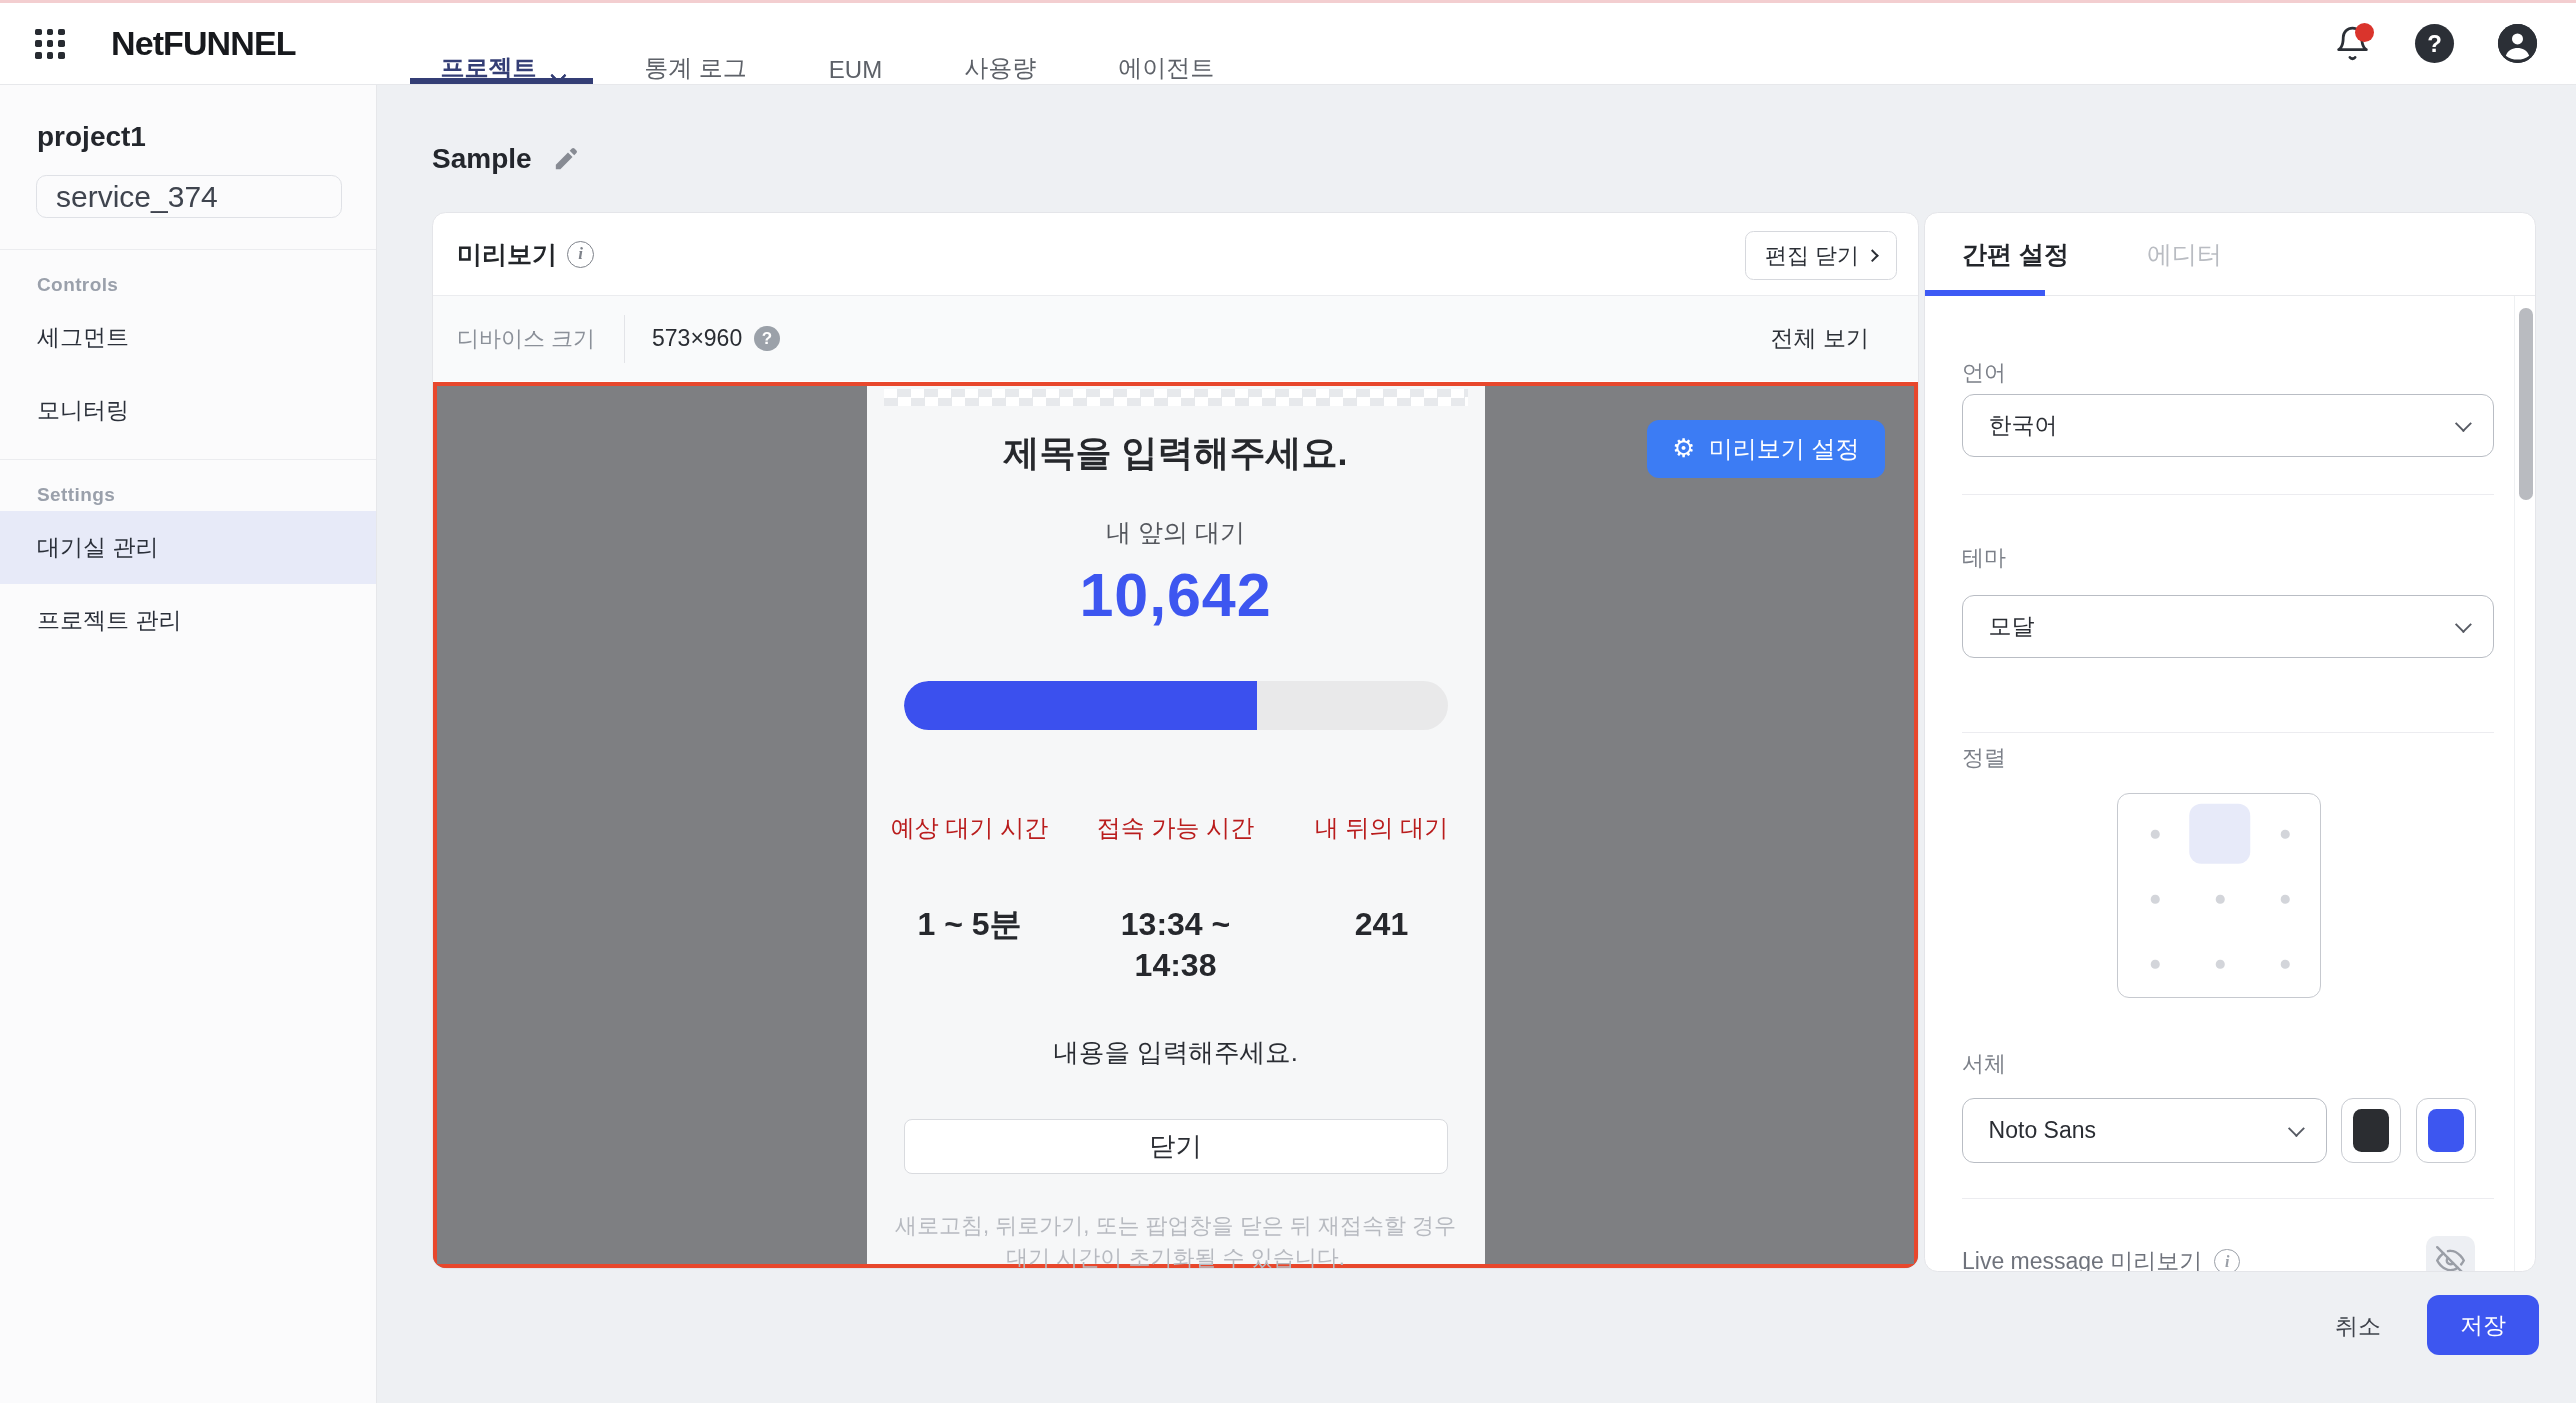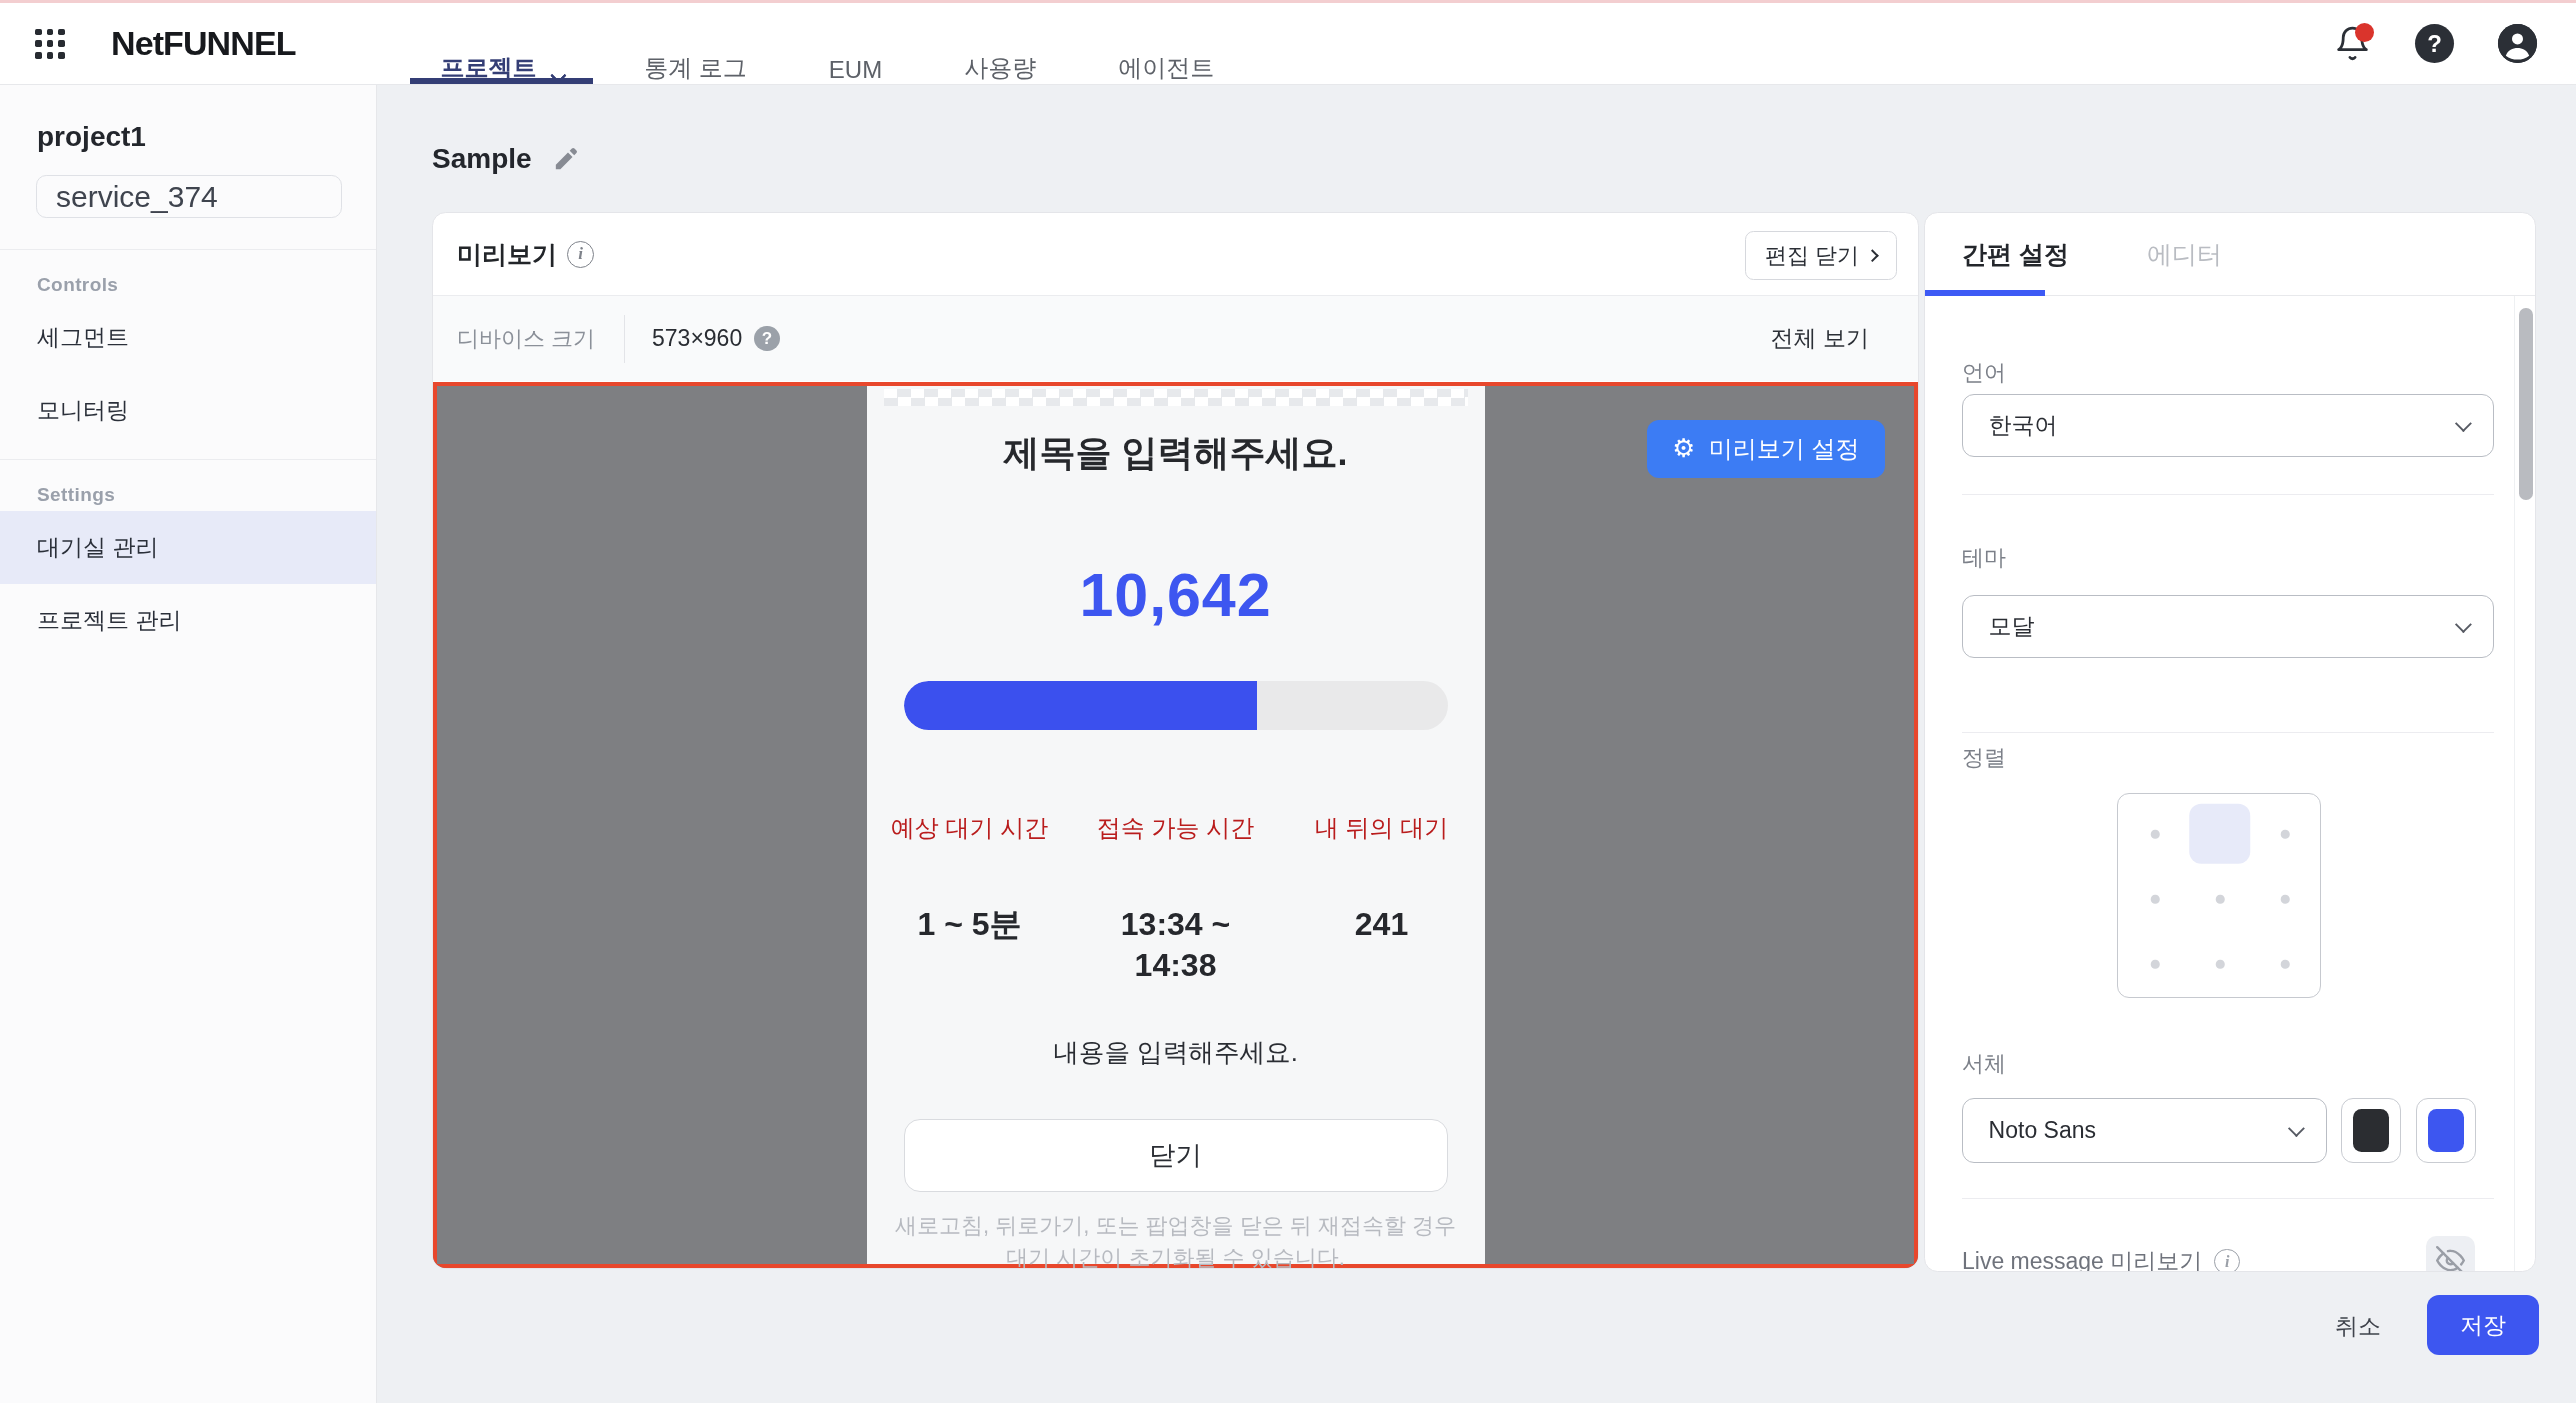--- a/index.html
+++ b/index.html
@@ -58,21 +58,21 @@
   .wm-title { position:absolute; top:43px; left:0; right:0; text-align:center; font-size:36px; font-weight:bold; color:#26282c; }
   .wm-qlabel { position:absolute; top:130px; left:0; right:0; text-align:center; font-size:25px; color:#54575d; }
   .wm-qvalue { position:absolute; top:173px; left:0; right:0; text-align:center; font-size:61px; line-height:72px; font-weight:bold; color:#3d56f0; letter-spacing:0.9px; }
   .wm-progress { position:absolute; top:295px; left:37px; right:37px; height:49px; border-radius:25px; background:#e9e9ea; overflow:hidden; }
   .wm-progress-fill { height:100%; border-radius:25px 0 0 25px; background:#3b50ee; width:65%; }
   .wm-stats { position:absolute; top:426px; left:0; right:0; display:flex; }
   .wm-stat { flex:1; text-align:center; }
   .wm-stat-label { font-size:24px; color:#b91c1c; height:36px; }
   .wm-stat-value { margin:56px auto 0; max-width:158px; font-size:32px; line-height:41px; font-weight:bold; color:#26282d; }
   .wm-body { position:absolute; top:649px; left:0; right:0; text-align:center; font-size:25.6px; color:#2a2d33; }
-  .wm-close { position:absolute; top:733px; left:37px; right:37px; height:73px; background:#fff; border:0.9px solid #d9dbdf; border-radius:16px; font-size:26.4px; color:#2a2d33; display:flex; align-items:center; justify-content:center; cursor:pointer; }
+  .wm-close { position:absolute; top:733px; left:37px; right:37px; height:55px; background:#fff; border:0.9px solid #d9dbdf; border-radius:8px; font-size:26.4px; color:#2a2d33; display:flex; align-items:center; justify-content:center; cursor:pointer; }
   .wm-foot { position:absolute; top:824px; left:24px; right:24px; text-align:center; font-size:22px; line-height:32px; color:#b7bac0; }
   .stage-settings-btn { position:absolute; top:34px; right:29px; height:58px; padding:0 25.6px; border-radius:12px; background:#3c7cf4; color:#fff; font-size:24px; display:flex; align-items:center; gap:13.6px; cursor:pointer; }
   .gear-glyph { font-size:25.6px; line-height:1; }
 
   
   .settings-panel { position:absolute; left:1924px; top:212px; width:612px; height:1060px; background:#fff; border:0.9px solid #e4e5e9; border-radius:13.6px; overflow:hidden; }
   .sp-tabs { position:absolute; top:0; left:0; right:0; height:83px; border-bottom:0.9px solid #e8e9ec; }
   .sp-tab { position:absolute; top:0; height:83px; display:flex; align-items:center; font-size:25px; cursor:pointer; }
   .sp-tab.t1 { left:0; padding:0 34px 0 37px; }
   .sp-tab.t2 { left:222px; color:#b9bcc2; }
@@ -205,20 +205,21 @@
       <span class="v-div"></span>
       <span class="device-size">573×960</span>
       <span class="q-icon">?</span>
       <span class="view-all">전체 보기</span>
     </div>
 
     <div class="pc-stage">
       <div class="stage-modal">
         <div class="dash-strip"></div>
         <div class="wm-title">제목을 입력해주세요.</div>
+        <div class="wm-qlabel">내 앞의 대기</div>
         <div class="wm-qvalue">10,642</div>
         <div class="wm-progress">
           <div class="wm-progress-fill" style="width: 65%;"></div>
         </div>
         <div class="wm-stats">
           <div class="wm-stat">
             <div class="wm-stat-label">예상 대기 시간</div>
             <div class="wm-stat-value">1 ~ 5분</div>
           </div>
           <div class="wm-stat">

